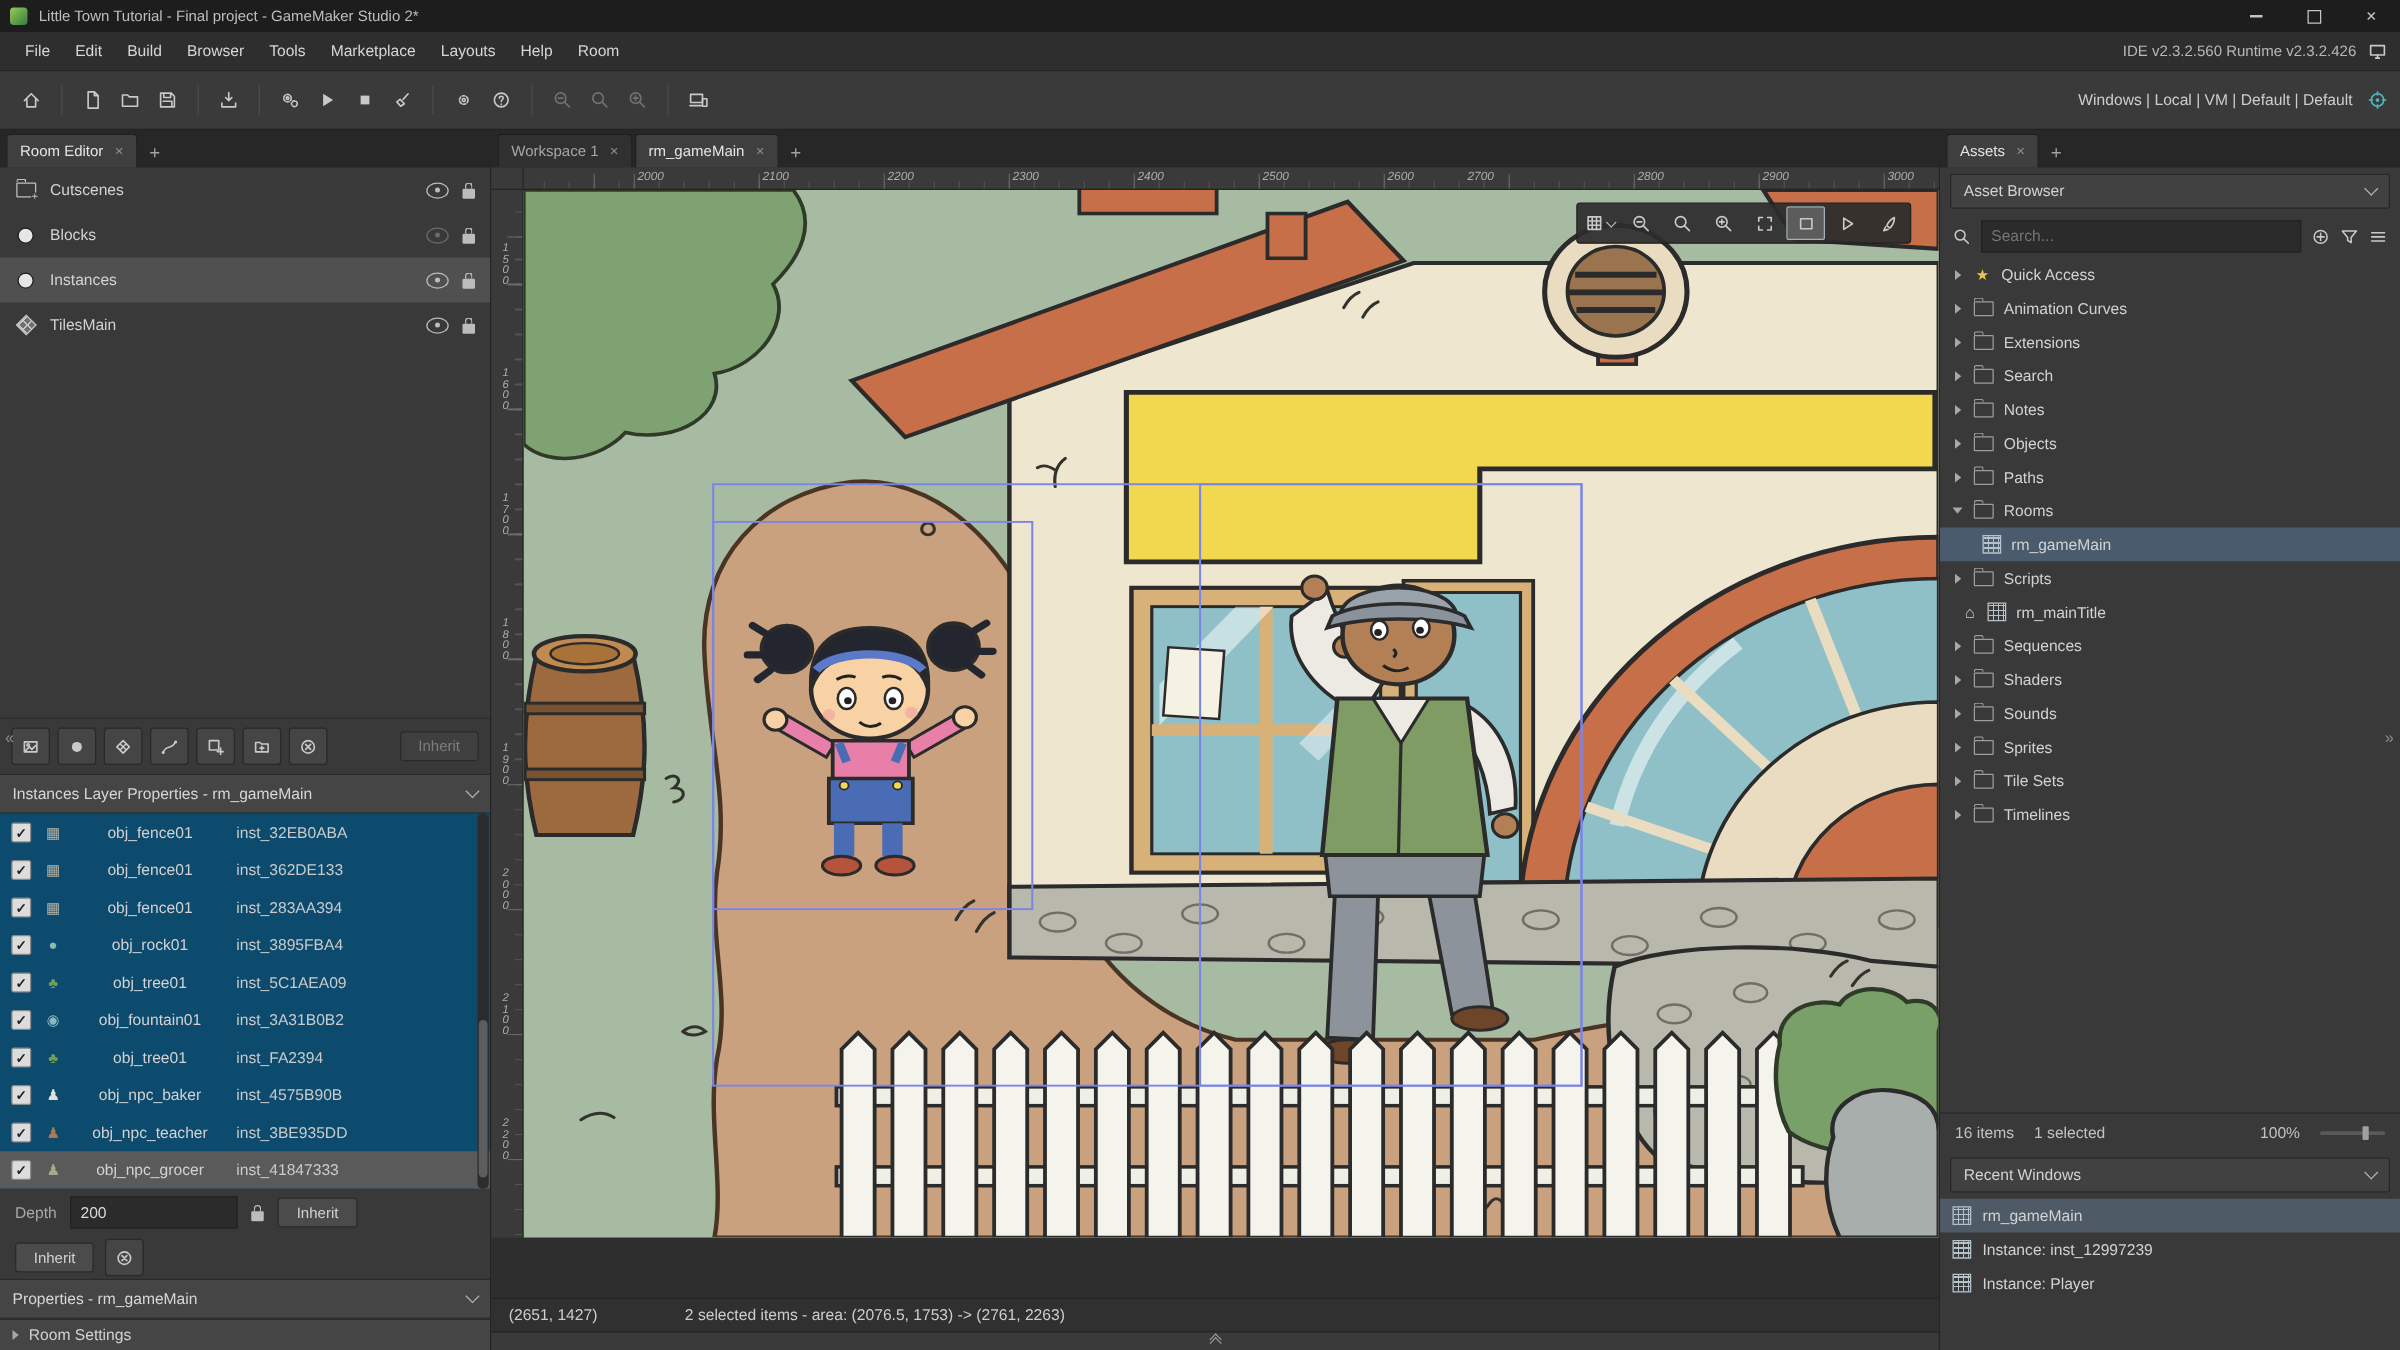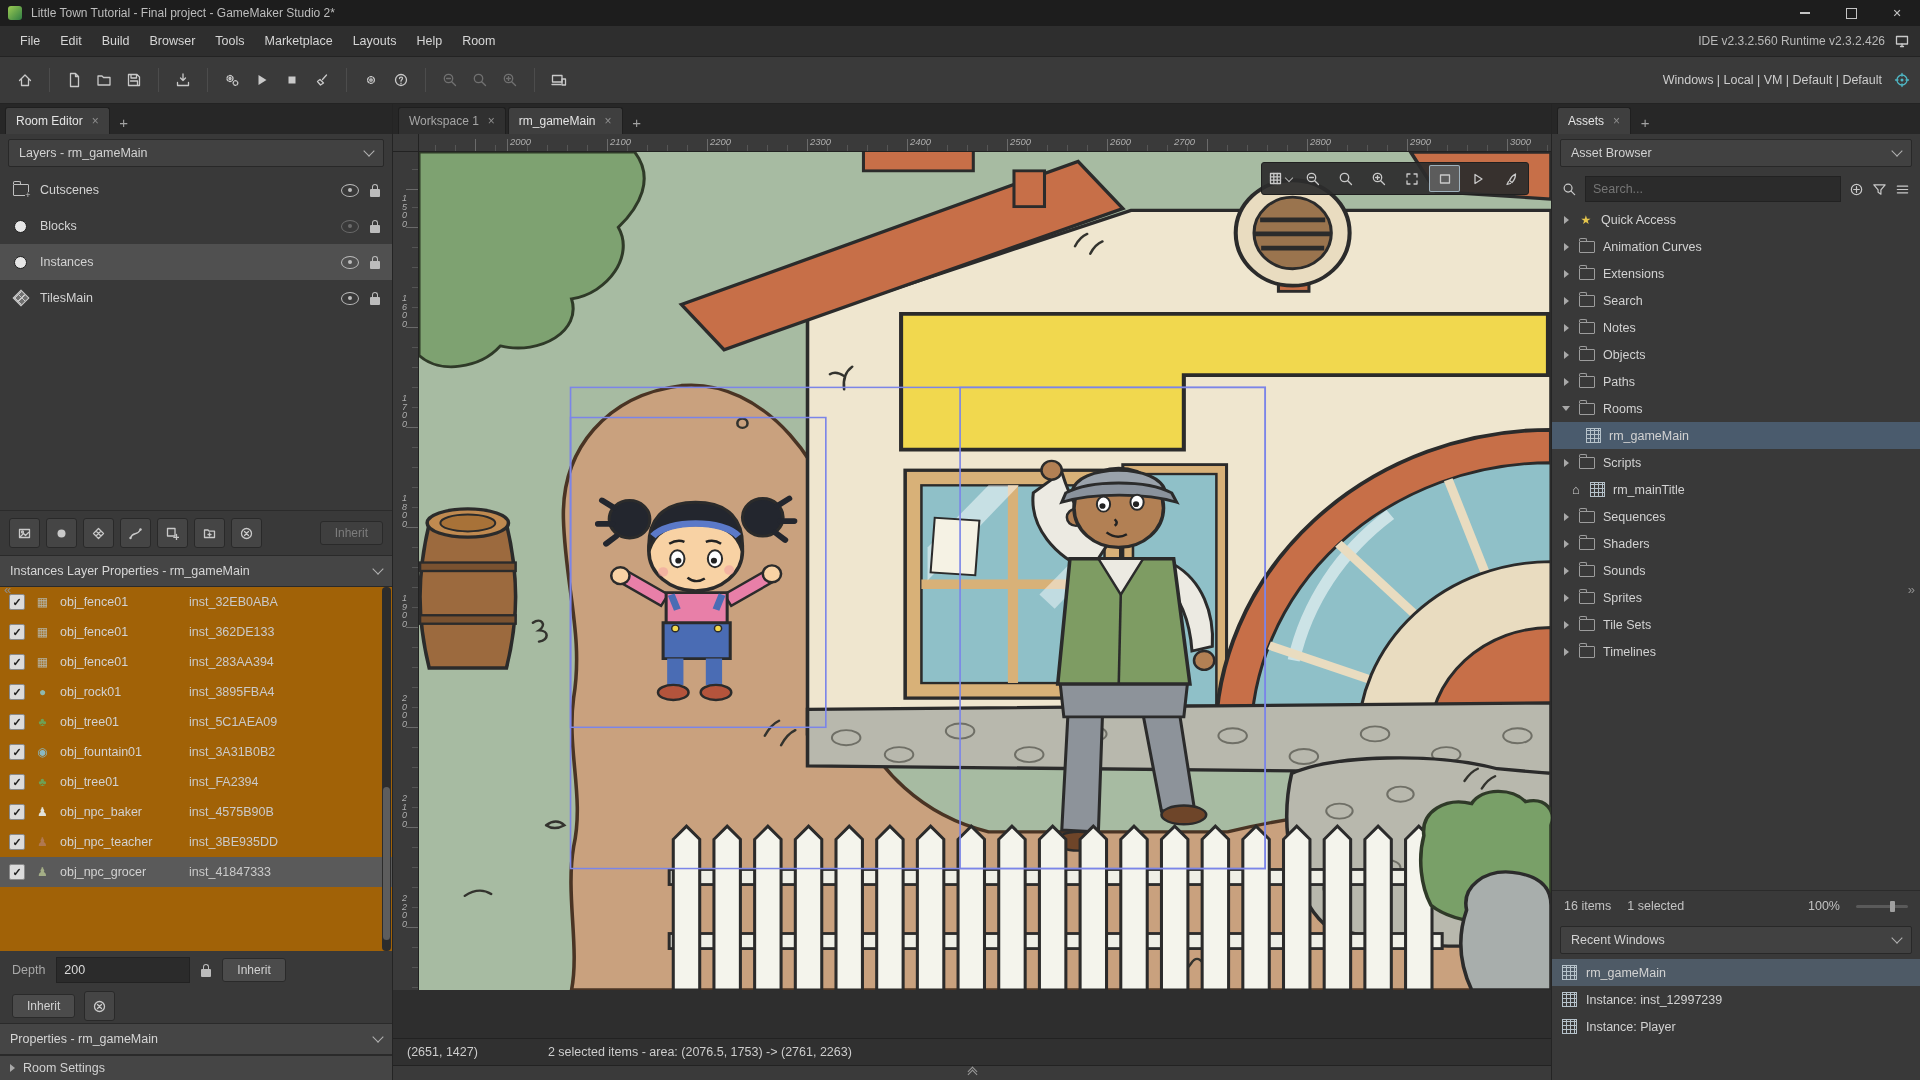--- a/index.html
+++ b/index.html
@@ -71,21 +71,21 @@
      repeating-linear-gradient(0deg,#c8c8c8 0 1px,transparent 1px 5px),
      repeating-linear-gradient(90deg,#c8c8c8 0 1px,transparent 1px 5px),#6f6f6f;}
   .li-image{width:14px;height:11px;border:1.3px solid #c0c0c0;position:relative;}
   .li-image::before{content:"";position:absolute;top:1px;right:2px;width:3px;height:3px;border-radius:50%;background:#c0c0c0;}
   .li-image::after{content:"";position:absolute;bottom:0;left:0;border-style:solid;border-width:0 0 5px 9px;border-color:transparent transparent transparent #c0c0c0;opacity:.8;}
   .layers-toolbar{height:44px;display:flex;align-items:center;padding:0 9px;gap:6px;border-top:1px solid #2b2b2b;flex:none;}
   .lbtn{width:29px;height:28px;background:#454545;border:1px solid #292929;border-radius:3px;display:flex;align-items:center;justify-content:center;flex:none;}
   .spacer{flex:1;min-height:0;}
 
   
-  .inst-list{height:364px;background:#a16207;position:relative;overflow:hidden;flex:none;}
+  .inst-list{height:300px;background:#0c4a6e;position:relative;overflow:hidden;flex:none;text-align:center;}
   .inst-row{height:30px;display:flex;align-items:center;padding:0 9px;gap:9px;}
   .inst-row.selected{background:#5a5a5a;}
   .cb{width:14px;height:14px;background:#dcdcdc;border:1px solid #8a8a8a;border-radius:2px;display:flex;align-items:center;justify-content:center;color:#1f1f1f;font-size:11px;font-weight:bold;flex:none;}
   .cb::after{content:"✓";}
   .sicon{width:17px;text-align:center;font-size:12px;flex:none;}
   .ic-fence::after{content:"▦";color:#b5b5a8;}
   .ic-rock::after{content:"●";color:#8fb8ae;}
   .ic-tree::after{content:"♣";color:#6fa055;}
   .ic-fountain::after{content:"◉";color:#8ab9c3;}
   .ic-npc::after{content:"♟";}
@@ -297,24 +297,20 @@
 
     <aside class="left-panel">
       <div class="tabrow">
         <div class="tab active">
           <span>Room Editor</span>
           <span class="x"></span>
         </div>
         <span class="tab-plus"></span>
       </div>
 
-      <div class="dropdown">
-        <span>Layers - rm_gameMain</span>
-        <span class="chev"></span>
-      </div>
 
       <div class="layer-row">
         <span class="li">
             <span class="li-folder badge"></span>
           </span>
         <span class="layer-name">Cutscenes</span>
         <span class="i-eye"></span>
         <span class="i-lock"></span>
       </div>
       <div class="layer-row">

